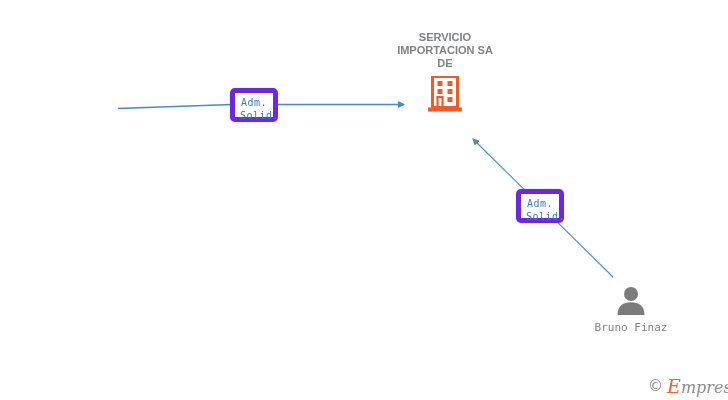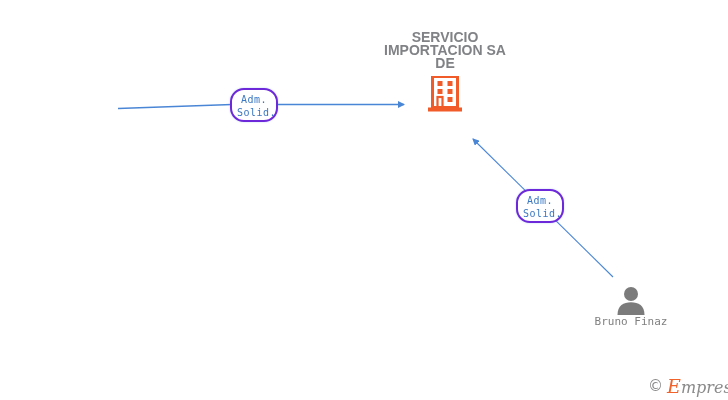--- a/index.html
+++ b/index.html
@@ -25,21 +25,21 @@
     height: 400px;
   }
 
   
   .company-node {
     position: absolute;
     text-align: center;
   }
   .company-title {
     font-family: "Liberation Sans", sans-serif;
-    font-size: 14px;
+    font-size: 11px;
     font-weight: bold;
     color: #808285;
     line-height: 13px;
     letter-spacing: 0px;
     white-space: nowrap;
   }
   .building-icon {
     display: block;
     margin: 6px auto 0 auto;
   }
@@ -58,22 +58,22 @@
   }
   .person-icon {
     display: block;
     margin: 0 auto;
   }
 
   
   .rel-label {
     position: absolute;
     box-sizing: border-box;
-    border: 2px solid #6d28d9;
-    border-radius: 14px;
+    border: 5px solid #6d28d9;
+    border-radius: 5px;
     background: #ffffff;
     box-shadow: 0 0 2px rgba(74,134,214,0.35);
     padding: 3px 5px 4px 5px;
     text-align: center;
   }
   .rel-label span {
     display: block;
     font-family: "DejaVu Sans Mono", monospace;
     font-size: 10px;
     line-height: 13px;
@@ -151,21 +151,21 @@
       <rect x="0" y="31.5" width="34" height="4" fill="#f15a29"></rect>
     </svg>
   </div>
 
 
   <div class="person-node" style="left:575px; top:285px; width:112px;">
     <svg class="person-icon" width="30" height="30" viewBox="0 0 30 30" xmlns="http://www.w3.org/2000/svg">
       <circle cx="15" cy="9" r="7" fill="#7b7b7b"></circle>
       <path d="M1.5,30 C1.5,20.5 7.5,17.2 15,17.2 C22.5,17.2 28.5,20.5 28.5,30 Z" fill="#7b7b7b"></path>
     </svg>
-    <div class="person-name" style="">
+    <div class="person-name" style="margin-top:6px;">
       <div>Bruno Finaz</div>
     </div>
   </div>
 
   <div class="rel-label" style="left:230px; top:88px; width:48px; height:34px;">
     <span>Adm.</span>
     <span>Solid.</span>
   </div>
 
   <div class="rel-label" style="left:516px; top:189px; width:48px; height:34px;">

